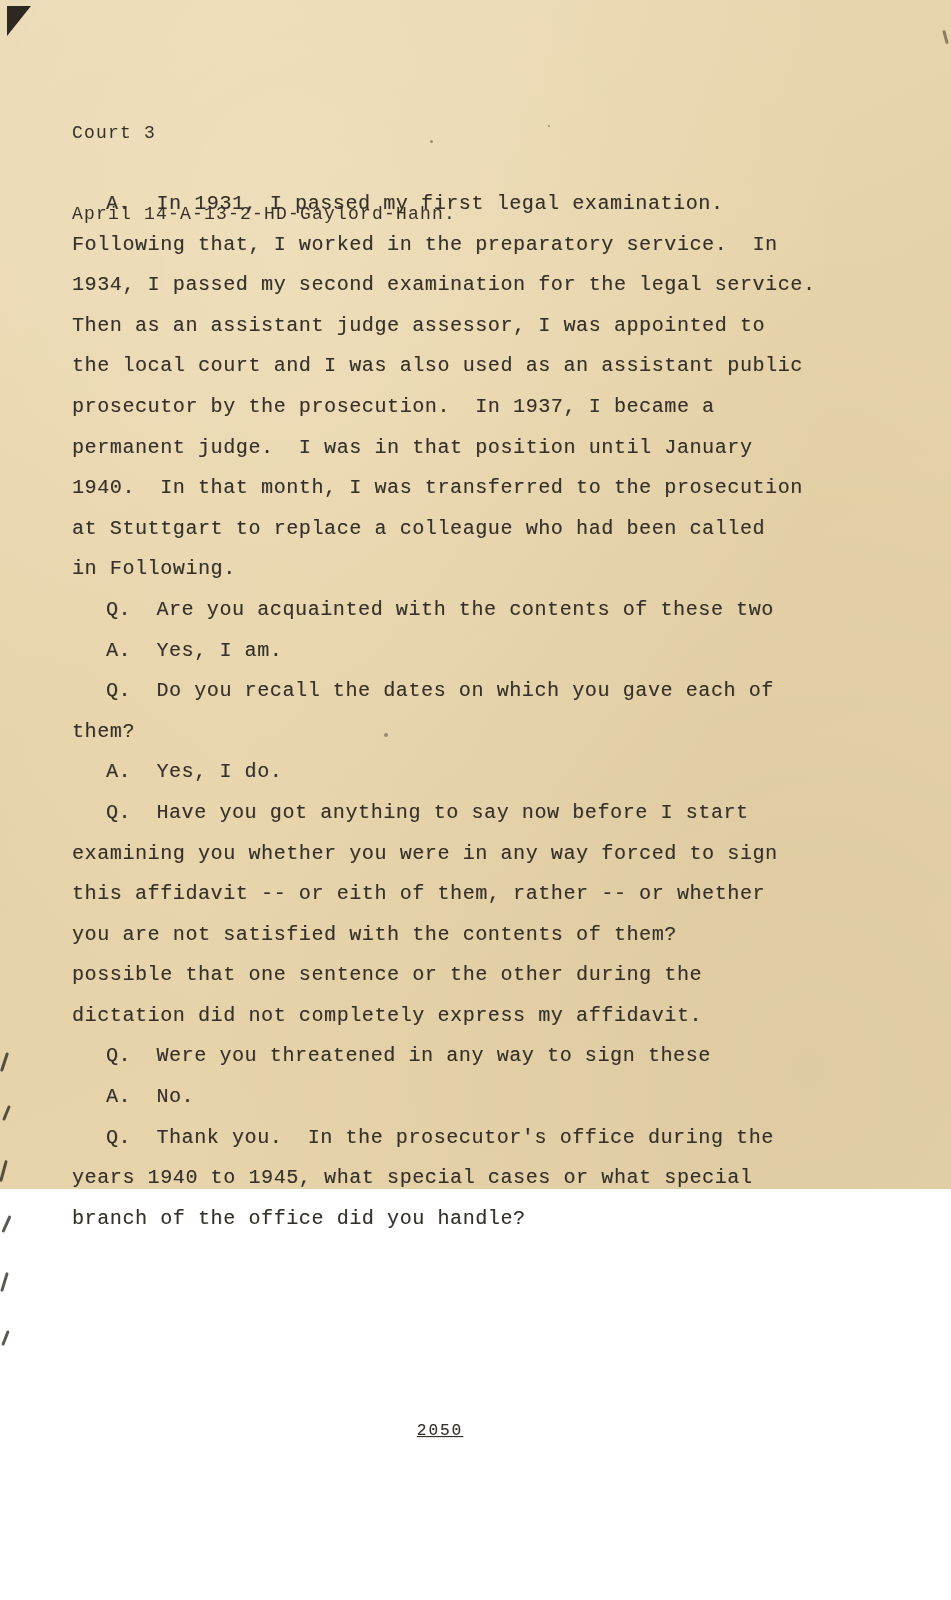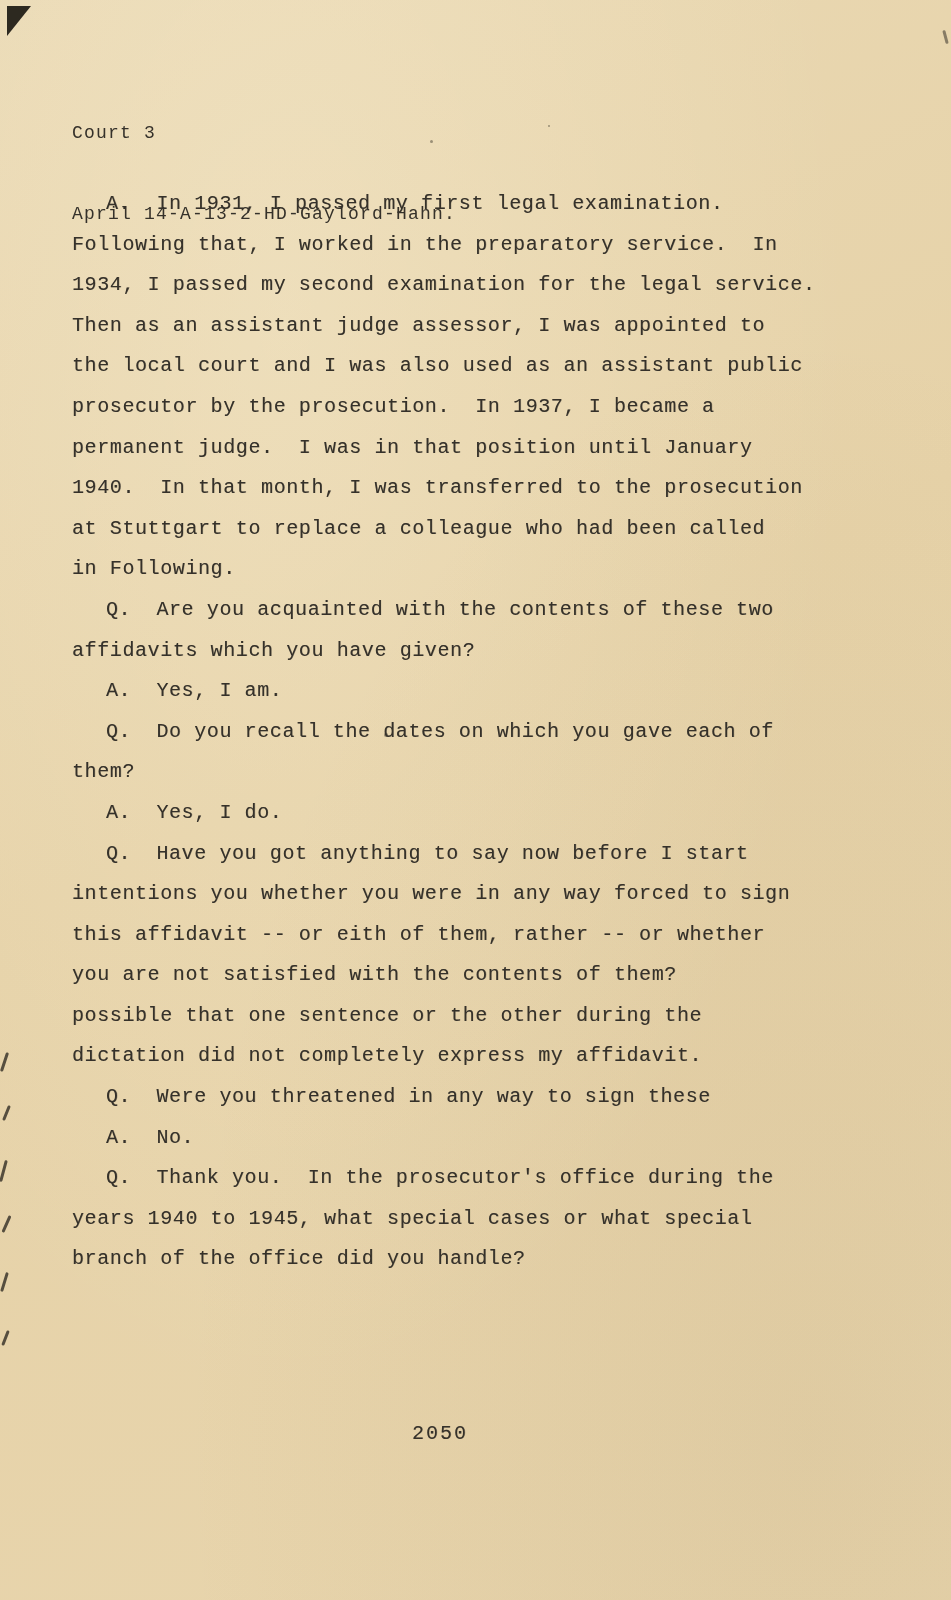--- a/index.html
+++ b/index.html
@@ -8,21 +8,21 @@
   }
   body {
     width: 951px;
     height: 1600px;
     overflow: hidden;
     font-family: "Liberation Mono", "DejaVu Sans Mono", monospace;
   }
   .paper {
     position: relative;
     width: 951px;
-    height: 1600px;
+    height: 1189px;
     background:
       radial-gradient(ellipse at 30% 20%, rgba(255,248,225,0.25), rgba(0,0,0,0) 60%),
       radial-gradient(ellipse at 85% 90%, rgba(120,90,40,0.08), rgba(0,0,0,0) 55%),
       linear-gradient(155deg, #ead9b4 0%, #e6d2a8 45%, #e8d5ad 100%);
     color: #35312a;
   }
   .header {
     position: absolute;
     top: 66px;
     left: 72px;
@@ -46,23 +46,24 @@
   }
   .line.indent {
     padding-left: 34px;
   }
   .page-number {
     position: absolute;
     top: 1422px;
     left: 0;
     width: 880px;
     text-align: center;
-    font-size: 20px;
+    font-size: 16px;
     letter-spacing: 2px;
     text-shadow: 0.4px 0.4px 0.6px rgba(53,49,42,0.35);
+    text-decoration: underline;
   }
   
   .corner-mark {
     position: absolute;
     top: 6px;
     left: 7px;
     width: 24px;
     height: 30px;
     background: #181510;
     clip-path: polygon(0 0, 100% 0, 55% 45%, 0 100%);
@@ -119,27 +120,26 @@
       <div class="line">Following that, I worked in the preparatory service.  In</div>
       <div class="line">1934, I passed my second examination for the legal service.</div>
       <div class="line">Then as an assistant judge assessor, I was appointed to</div>
       <div class="line">the local court and I was also used as an assistant public</div>
       <div class="line">prosecutor by the prosecution.  In 1937, I became a</div>
       <div class="line">permanent judge.  I was in that position until January</div>
       <div class="line">1940.  In that month, I was transferred to the prosecution</div>
       <div class="line">at Stuttgart to replace a colleague who had been called</div>
       <div class="line">in Following.</div>
       <div class="line indent">Q.  Are you acquainted with the contents of these two</div>
-      <div class="line">affidavits which you have given?</div>
       <div class="line indent">A.  Yes, I am.</div>
       <div class="line indent">Q.  Do you recall the dates on which you gave each of</div>
       <div class="line">them?</div>
       <div class="line indent">A.  Yes, I do.</div>
       <div class="line indent">Q.  Have you got anything to say now before I start</div>
-      <div class="line">intentions you whether you were in any way forced to sign</div>
+      <div class="line">examining you whether you were in any way forced to sign</div>
       <div class="line">this affidavit -- or eith of them, rather -- or whether</div>
       <div class="line">you are not satisfied with the contents of them?</div>
       <div class="line">possible that one sentence or the other during the</div>
       <div class="line">dictation did not completely express my affidavit.</div>
       <div class="line indent">Q.  Were you threatened in any way to sign these</div>
       <div class="line indent">A.  No.</div>
       <div class="line indent">Q.  Thank you.  In the prosecutor's office during the</div>
       <div class="line">years 1940 to 1945, what special cases or what special</div>
       <div class="line">branch of the office did you handle?</div>
     </div>

